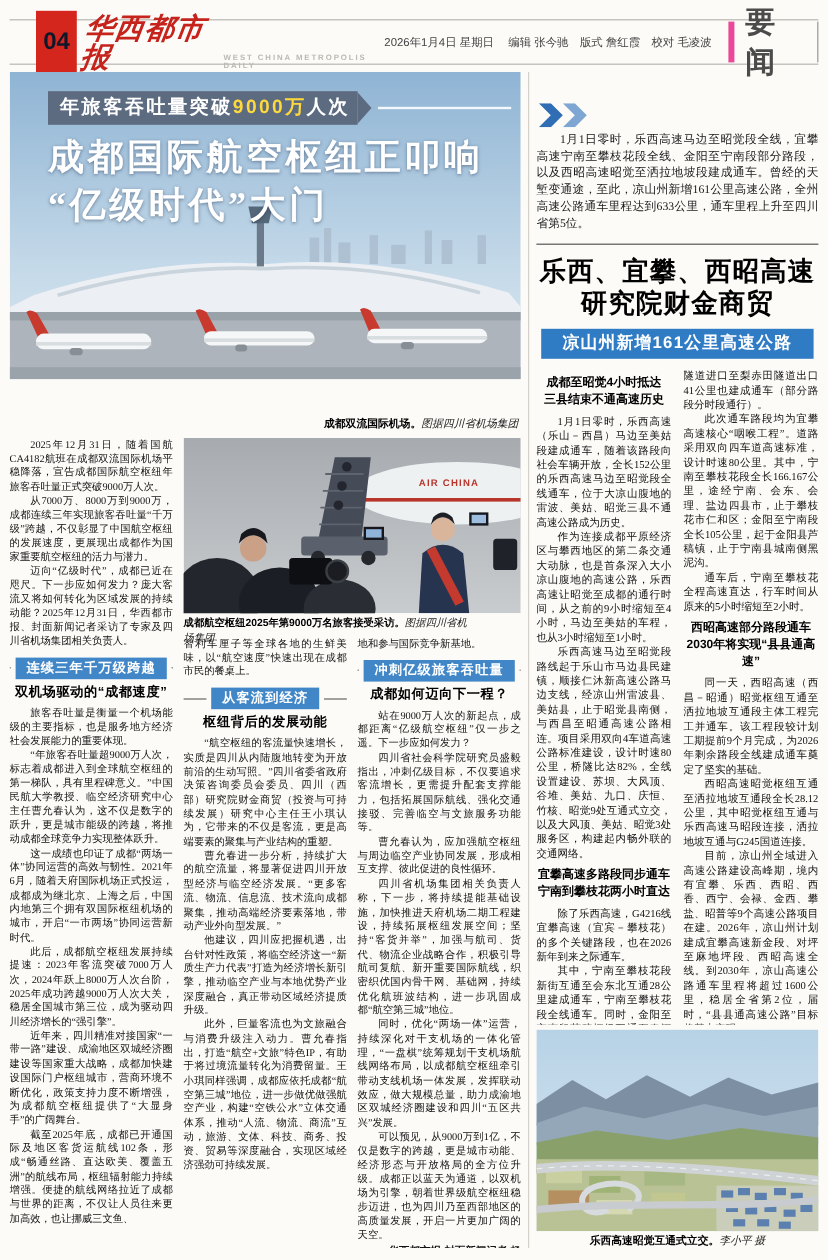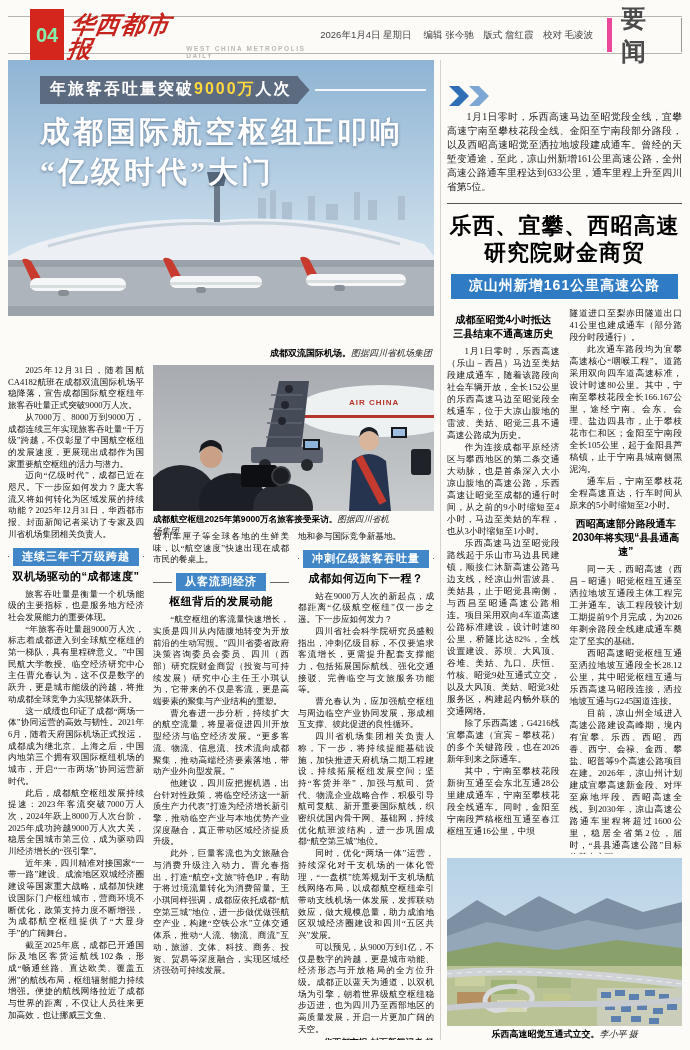--- a/index.html
+++ b/index.html
@@ -3,21 +3,21 @@
 <meta charset="utf-8">
 <style>
   html,body{margin:0;padding:0;background:#e9e7e3;}
   .page{position:relative;width:690px;height:1050px;background:#fcfbf8;margin:0 auto;
         font-family:"Liberation Serif",serif;overflow:hidden;color:#111;}
   
   .topbar{position:absolute;top:16px;left:8px;width:674px;height:36px;
           border-top:1px solid #b9b6b0;border-bottom:1px solid #b9b6b0;
           display:flex;align-items:center;}
   .masthead{display:flex;align-items:flex-end;gap:5px;margin-left:22px;}
-  .page-num{background:#d5261e;color:#86efac;font:bold 20px "Liberation Sans",sans-serif;
+  .page-num{background:#d5261e;color:#0f172a;font:bold 20px "Liberation Sans",sans-serif;
             padding:16px 6px;line-height:1;}
   .logo-cn{color:#c5231c;font:bold italic 24px "Liberation Serif",serif;
            transform:skewX(-8deg);letter-spacing:1px;line-height:1;}
   .logo-en{color:#bcb9b2;font:bold 6.5px "Liberation Sans",sans-serif;letter-spacing:1.6px;
            margin-bottom:2px;}
   .pubinfo{margin-left:auto;font-size:9.5px;font-family:"Liberation Sans",sans-serif;
            color:#444;display:flex;gap:12px;white-space:nowrap;}
   .section-box{margin-left:14px;border-left:5px solid #ec4899;border-right:1px solid #9a9790;
                padding:0 9px;font:bold 25px "Liberation Serif",serif;color:#4b4b4b;
                letter-spacing:3px;height:34px;display:flex;align-items:center;}
@@ -294,20 +294,24 @@
 
       <div class="sb-cols">
         <div class="sb-col">
           <div class="sb-sh">
             <div>成都至昭觉4小时抵达</div>
               <div>三县结束不通高速历史</div>
           </div>
           <p>1月1日零时，乐西高速（乐山－西昌）马边至美姑段建成通车，随着该路段向社会车辆开放，全长152公里的乐西高速马边至昭觉段全线通车，位于大凉山腹地的雷波、美姑、昭觉三县不通高速公路成为历史。</p>
           <p>作为连接成都平原经济区与攀西地区的第二条交通大动脉，也是首条深入大小凉山腹地的高速公路，乐西高速让昭觉至成都的通行时间，从之前的9小时缩短至4小时，马边至美姑的车程，也从3小时缩短至1小时。</p>
           <p>乐西高速马边至昭觉段路线起于乐山市马边县民建镇，顺接仁沐新高速公路马边支线，经凉山州雷波县、美姑县，止于昭觉县南侧，与西昌至昭通高速公路相连。项目采用双向4车道高速公路标准建设，设计时速80公里，桥隧比达82%，全线设置建设、苏坝、大风顶、谷堆、美姑、九口、庆恒、竹核、昭觉9处互通式立交，以及大风顶、美姑、昭觉3处服务区，构建起内畅外联的交通网络。</p>
+          <div class="sb-sh">
+            <div>宜攀高速多路段同步通车</div>
+              <div>宁南到攀枝花两小时直达</div>
+          </div>
           <p>除了乐西高速，G4216线宜攀高速（宜宾－攀枝花）的多个关键路段，也在2026新年到来之际通车。</p>
           <p>其中，宁南至攀枝花段新街互通至会东北互通28公里建成通车，宁南至攀枝花段全线通车。同时，金阳至宁南段芦稿枢纽互通至春江枢纽互通16公里，中坝</p>
         </div>
         <div class="sb-col">
           <p class="cont">隧道进口至梨赤田隧道出口41公里也建成通车（部分路段分时段通行）。</p>
           <p>此次通车路段均为宜攀高速核心“咽喉工程”。道路采用双向四车道高速标准，设计时速80公里。其中，宁南至攀枝花段全长166.167公里，途经宁南、会东、会理、盐边四县市，止于攀枝花市仁和区；金阳至宁南段全长105公里，起于金阳县芦稿镇，止于宁南县城南侧黑泥沟。</p>
           <p>通车后，宁南至攀枝花全程高速直达，行车时间从原来的5小时缩短至2小时。</p>
           <div class="sb-sh">
             <div>西昭高速部分路段通车</div>
               <div>2030年将实现“县县通高速”</div>

